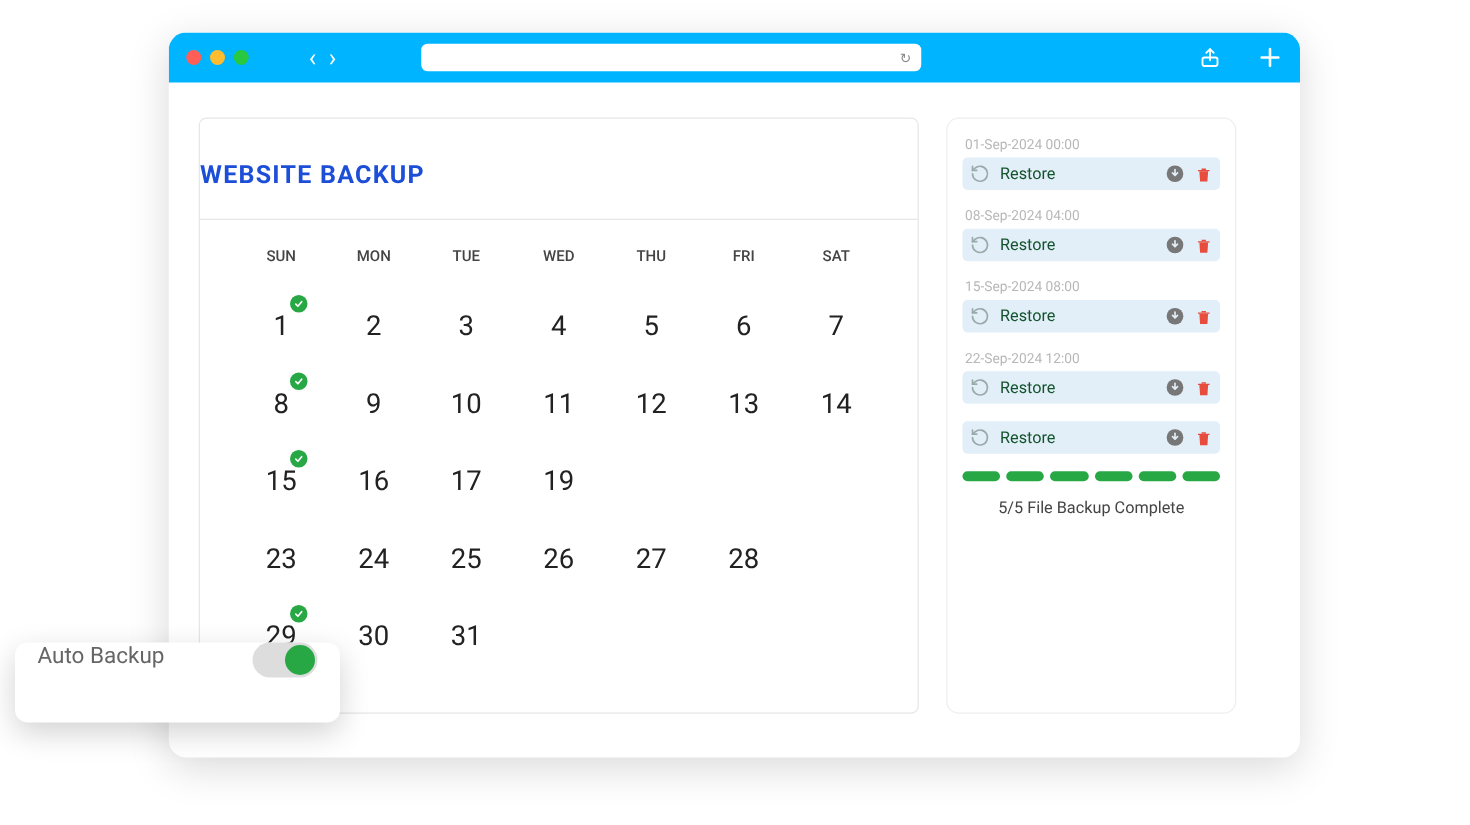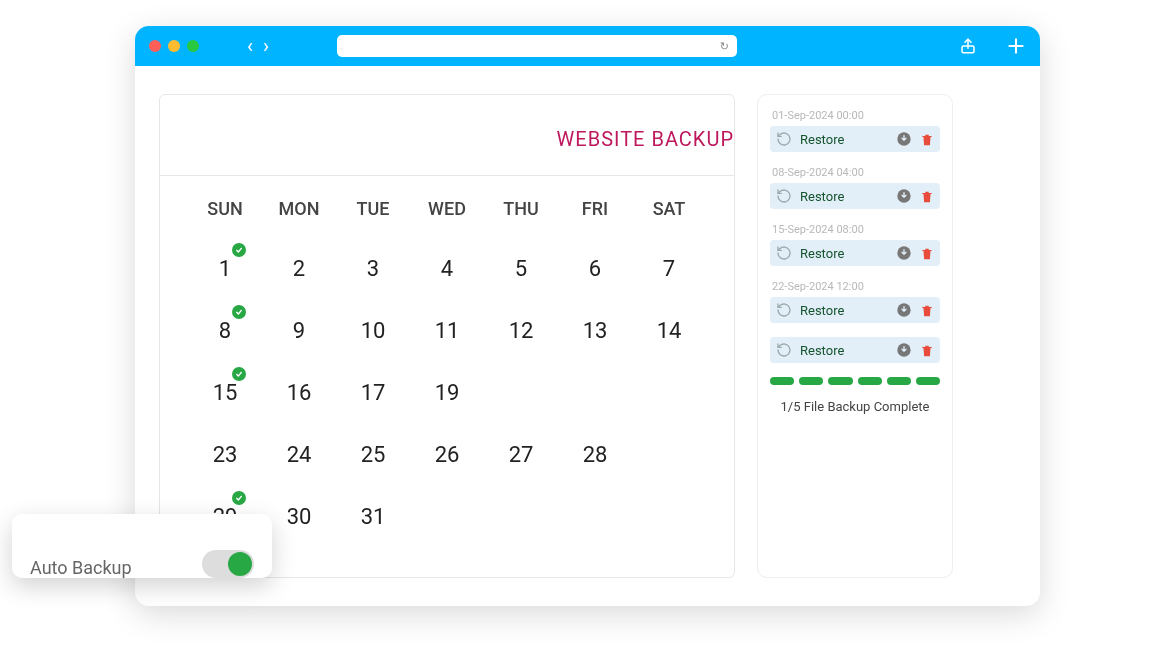--- a/index.html
+++ b/index.html
@@ -56,38 +56,38 @@
     gap: 22px;
     padding: 28px 24px 24px 24px;
   }
   .calendar-card {
     width: 576px;
     border: 1px solid #e6e6e6;
     border-radius: 6px;
     background: #fff;
   }
   .cal-title {
-    text-align: right;
+    text-align: left;
     padding: 32px 0 24px 0;
     font-size: 20px;
-    font-weight: 400;
+    font-weight: 700;
     letter-spacing: 1px;
-    color: #be185d;
+    color: #1d4ed8;
     border-bottom: 1px solid #e6e6e6;
   }
   .cal-grid {
     padding: 22px 28px 30px 28px;
   }
   .cal-head, .cal-row {
     display: grid;
     grid-template-columns: repeat(7, 1fr);
     text-align: center;
   }
   .cal-head div {
-    font-size: 18px;
+    font-size: 12px;
     font-weight: 500;
     color: #444;
     padding-bottom: 18px;
   }
   .cal-row div {
     position: relative;
     font-size: 22px;
     color: #222;
     height: 62px;
     display: flex;
@@ -101,21 +101,21 @@
     width: 14px;
     height: 14px;
     border-radius: 50%;
     background: #28A745;
     display: flex;
     align-items: center;
     justify-content: center;
   }
   .check-badge svg { width: 8px; height: 8px; }
   .sidebar-card {
-    width: 196px;
+    width: 232px;
     border: 1px solid #eee;
     border-radius: 10px;
     padding: 14px 12px 16px 12px;
     background: #fff;
   }
   .backup-item { margin-bottom: 14px; }
   .backup-ts {
     font-size: 11px;
     color: #b8b8b8;
     padding: 0 0 4px 2px;
@@ -153,21 +153,21 @@
   .auto-backup-card {
     position: absolute;
     left: 12px;
     top: 514px;
     width: 260px;
     height: 64px;
     background: #fff;
     border-radius: 10px;
     box-shadow: 0 8px 24px rgba(0,0,0,0.18);
     display: flex;
-    align-items: flex-end;
+    align-items: flex-start;
     justify-content: space-between;
     padding: 0 18px;
   }
   .ab-label { font-size: 18px; color: #666; }
   .toggle {
     width: 52px;
     height: 28px;
     background: #ddd;
     border-radius: 14px;
     position: relative;
@@ -394,21 +394,21 @@
           </div>
         </div>
       <div class="progress-bar" id="progress-bar">
           <span></span>
           <span></span>
           <span></span>
           <span></span>
           <span></span>
           <span></span>
         </div>
-      <div class="status-text">1/5 File Backup Complete</div>
+      <div class="status-text">5/5 File Backup Complete</div>
     </div>
   </div>
 </div>
 
 <div class="auto-backup-card">
   <div class="ab-label">Auto Backup</div>
   <div class="toggle">
     <div class="knob"></div>
   </div>
 </div>

